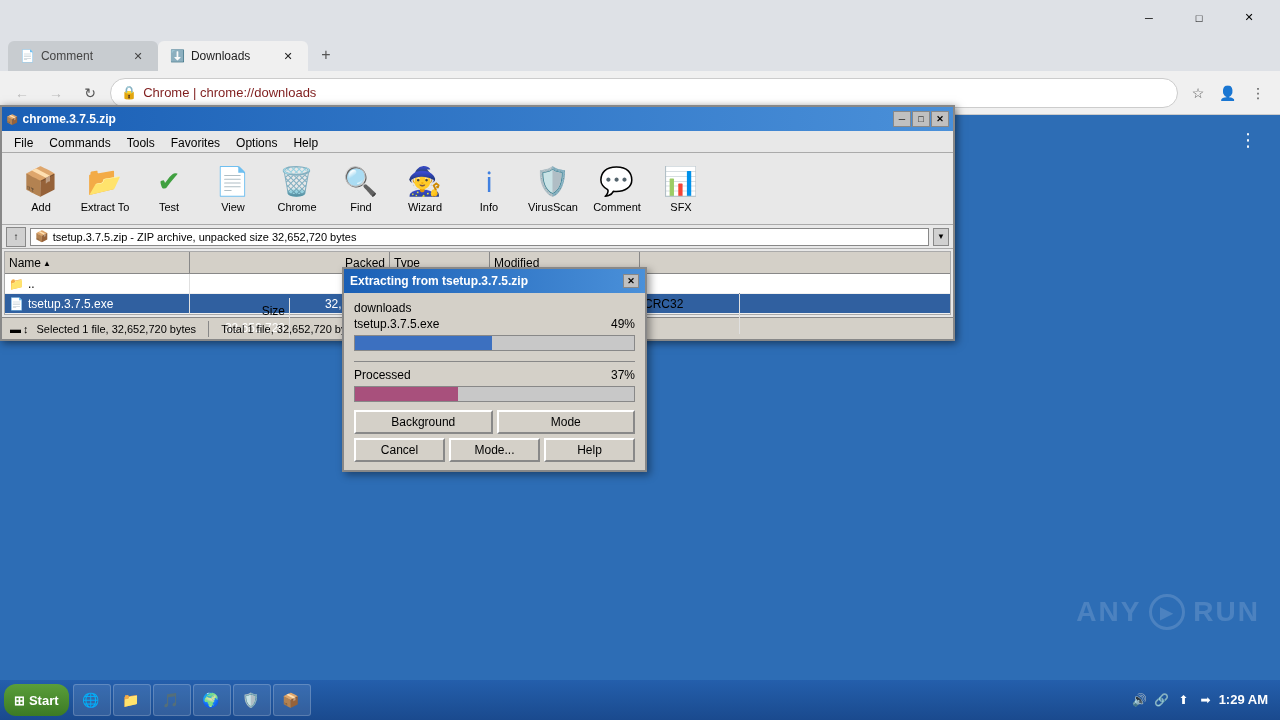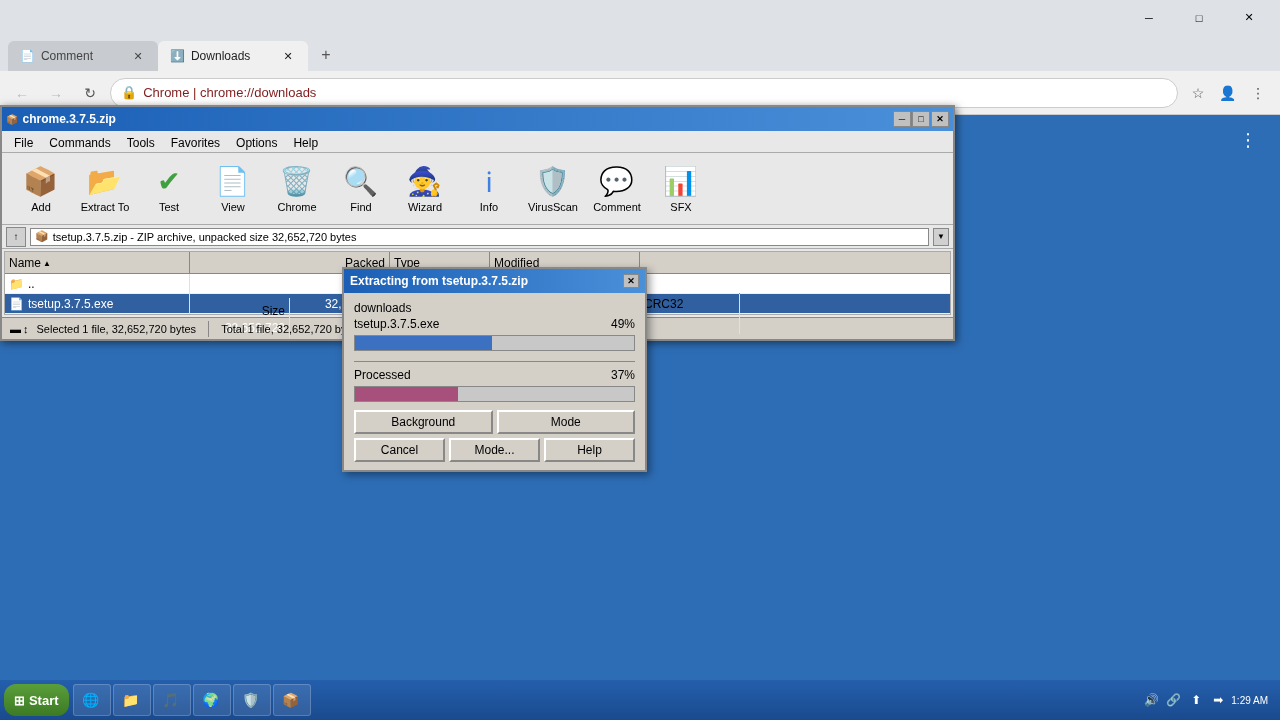--- a/index.html
+++ b/index.html
@@ -536,24 +536,25 @@
     .tray-icon {
       width: 18px;
       height: 18px;
       display: flex;
       align-items: center;
       justify-content: center;
       font-size: 12px;
       cursor: pointer;
     }
     .tray-time {
-      font-size: 10px;
+      font-size: 13px;
       color: white;
       text-align: right;
       line-height: 1.3;
+      font-weight: bold;
     }
 
     
     .watermark {
       position: absolute;
       bottom: 50px;
       right: 20px;
       color: rgba(255,255,255,0.15);
       font-size: 28px;
       font-weight: bold;
@@ -816,20 +817,25 @@
           </div>
           <div class="dialog-btn">
             <span>Help</span>
           </div>
         </div>
       </div>
     </div>
 
   </div>
 
+  <div class="watermark">
+    <span>ANY</span>
+    <div class="watermark-play">▶</div>
+    <span>RUN</span>
+  </div>
 </div>
 
 <div class="taskbar">
   <div class="start-btn">
     <span>⊞</span>
     <span>Start</span>
   </div>
   <div class="taskbar-items">
     <div class="taskbar-item">
       <span class="taskbar-icon">🌐</span>

